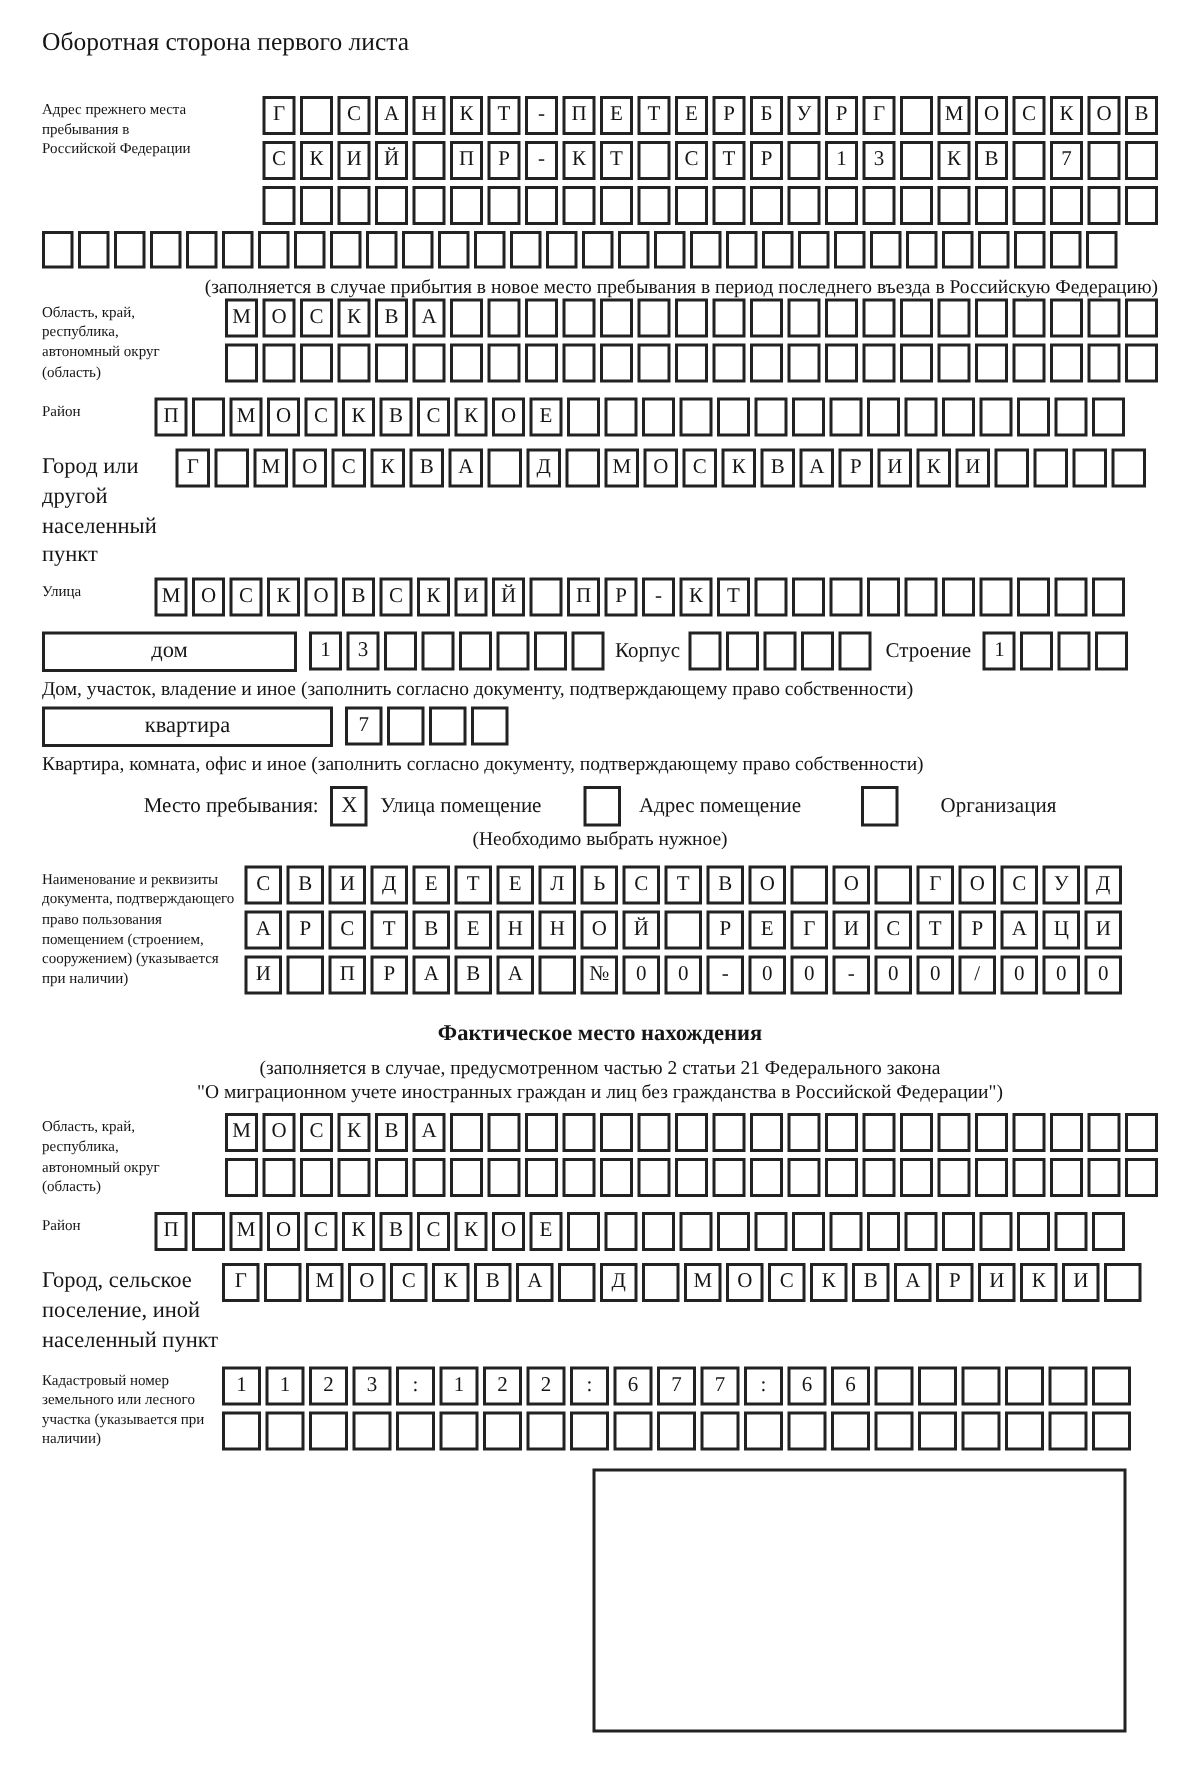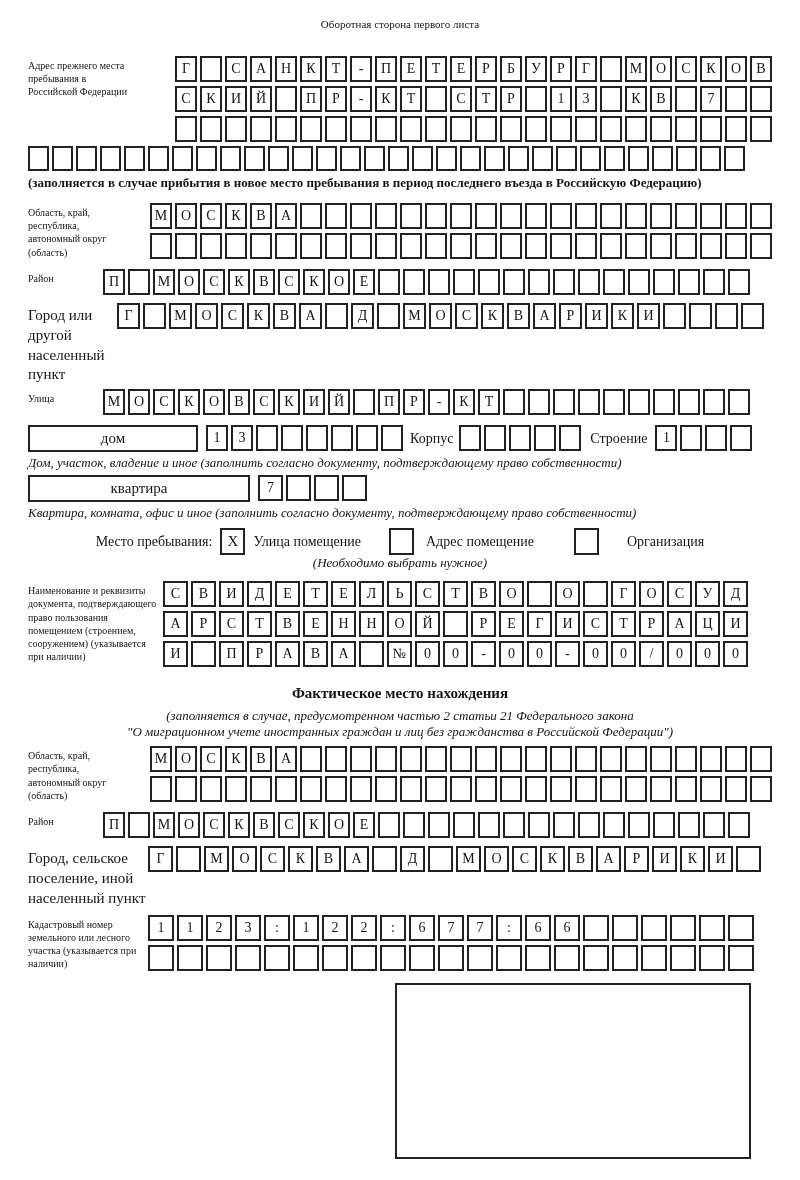--- a/index.html
+++ b/index.html
@@ -1,36 +1,36 @@
 <!DOCTYPE html>
 <html><head>
 <meta charset="utf-8">
 <style>
   html,body{margin:0;padding:0;background:#fff;}
   body{width:800px;height:1180px;font-family:"Liberation Serif","DejaVu Serif",serif;color:#151515;}
   .page{padding:12px 28px 0 28px;position:relative;}
-  .header-note{text-align:center;font-size:11px;margin-top:6px;}
+  .header-note{text-align:left;font-size:17px;margin-top:6px;}
   .lrow{display:flex;align-items:flex-start;}
   .label{flex:none;font-size:10px;line-height:1.32;padding-top:3px;}
   .lbl{display:block;}
   .w147{width:147px}.w122{width:122px}.w75{width:75px}.w89{width:89px}.w135{width:135px}.w120{width:120px}
   .mw105{max-width:105px}.mw95{max-width:95px}.mw80{max-width:80px}.mw130{max-width:132px}.mw112{max-width:112px}.mw122{max-width:122px}
   .fs11{font-size:15px}
   .stack{display:flex;flex-direction:column;}
   .cellrow{display:flex;margin-bottom:4px;}
   .cell{flex:none;width:22px;height:26px;box-sizing:border-box;border:2px solid #222;margin-right:3px;
         display:inline-flex;align-items:center;justify-content:center;font-size:14px;background:#fff;}
   .c21 .cell{width:21px;height:25px;margin-right:3px;}
   .c23 .cell{width:23px;}
   .c25 .cell{width:25px;margin-right:3px;}
   .c26 .cell{width:26px;margin-right:3px;}
-  .note{font-size:13px;text-align:left;margin:2px 0 12px 0;font-weight:bold;}
+  .note{font-size:13px;text-align:right;margin:2px 0 0 0;}
   .title{font-size:16.5px;font-weight:bold;text-align:center;margin:9px 0 7px 0;}
   .subtitle{font-size:15px;font-weight:bold;text-align:center;margin:14px 0 6px 0;}
-  .smallnote{font-size:13px;text-align:center;margin:0;font-style:italic;}
+  .smallnote{font-size:13px;text-align:center;margin:0;}
   .widebox{flex:none;height:27px;box-sizing:border-box;border:2px solid #222;display:flex;align-items:center;justify-content:center;font-size:15px;}
   .inline-label{font-size:14px;white-space:nowrap;align-self:center;}
   .checkbox{flex:none;width:25px;height:27px;box-sizing:border-box;border:2px solid #222;display:inline-flex;align-items:center;justify-content:center;font-size:15px;}
   .mesto-row{display:flex;align-items:center;margin-top:7px;justify-content:center;}
   .stamp-box{box-sizing:border-box;border:2px solid #222;width:356px;height:176px;margin-left:367px;margin-top:8px;background:#fff;}
   .mt26{margin-top:26px}.mt10{margin-top:10px}.mt6{margin-top:6px}.mt4{margin-top:4px}
 </style>
 </head>
 <body>
 
@@ -345,21 +345,21 @@
     <div class="cellrow" style="margin-bottom:0;">
         <span class="cell">1</span>
         <span class="cell"></span>
         <span class="cell"></span>
         <span class="cell"></span>
       </div>
   </div>
   <div class="smallnote" style="text-align:left;margin-top:3px;">Дом, участок, владение и иное (заполнить согласно документу, подтверждающему право собственности)</div>
 
   <div class="lrow mt4">
-    <div class="widebox" style="width:222px;margin-right:8px;">квартира</div>
+    <div class="widebox" style="width:194px;margin-right:8px;">квартира</div>
     <div class="cellrow c25" style="margin-bottom:0;">
         <span class="cell">7</span>
         <span class="cell"></span>
         <span class="cell"></span>
         <span class="cell"></span>
       </div>
   </div>
   <div class="smallnote" style="text-align:left;margin-top:3px;">Квартира, комната, офис и иное (заполнить согласно документу, подтверждающему право собственности)</div>
 
   <div class="mesto-row">

